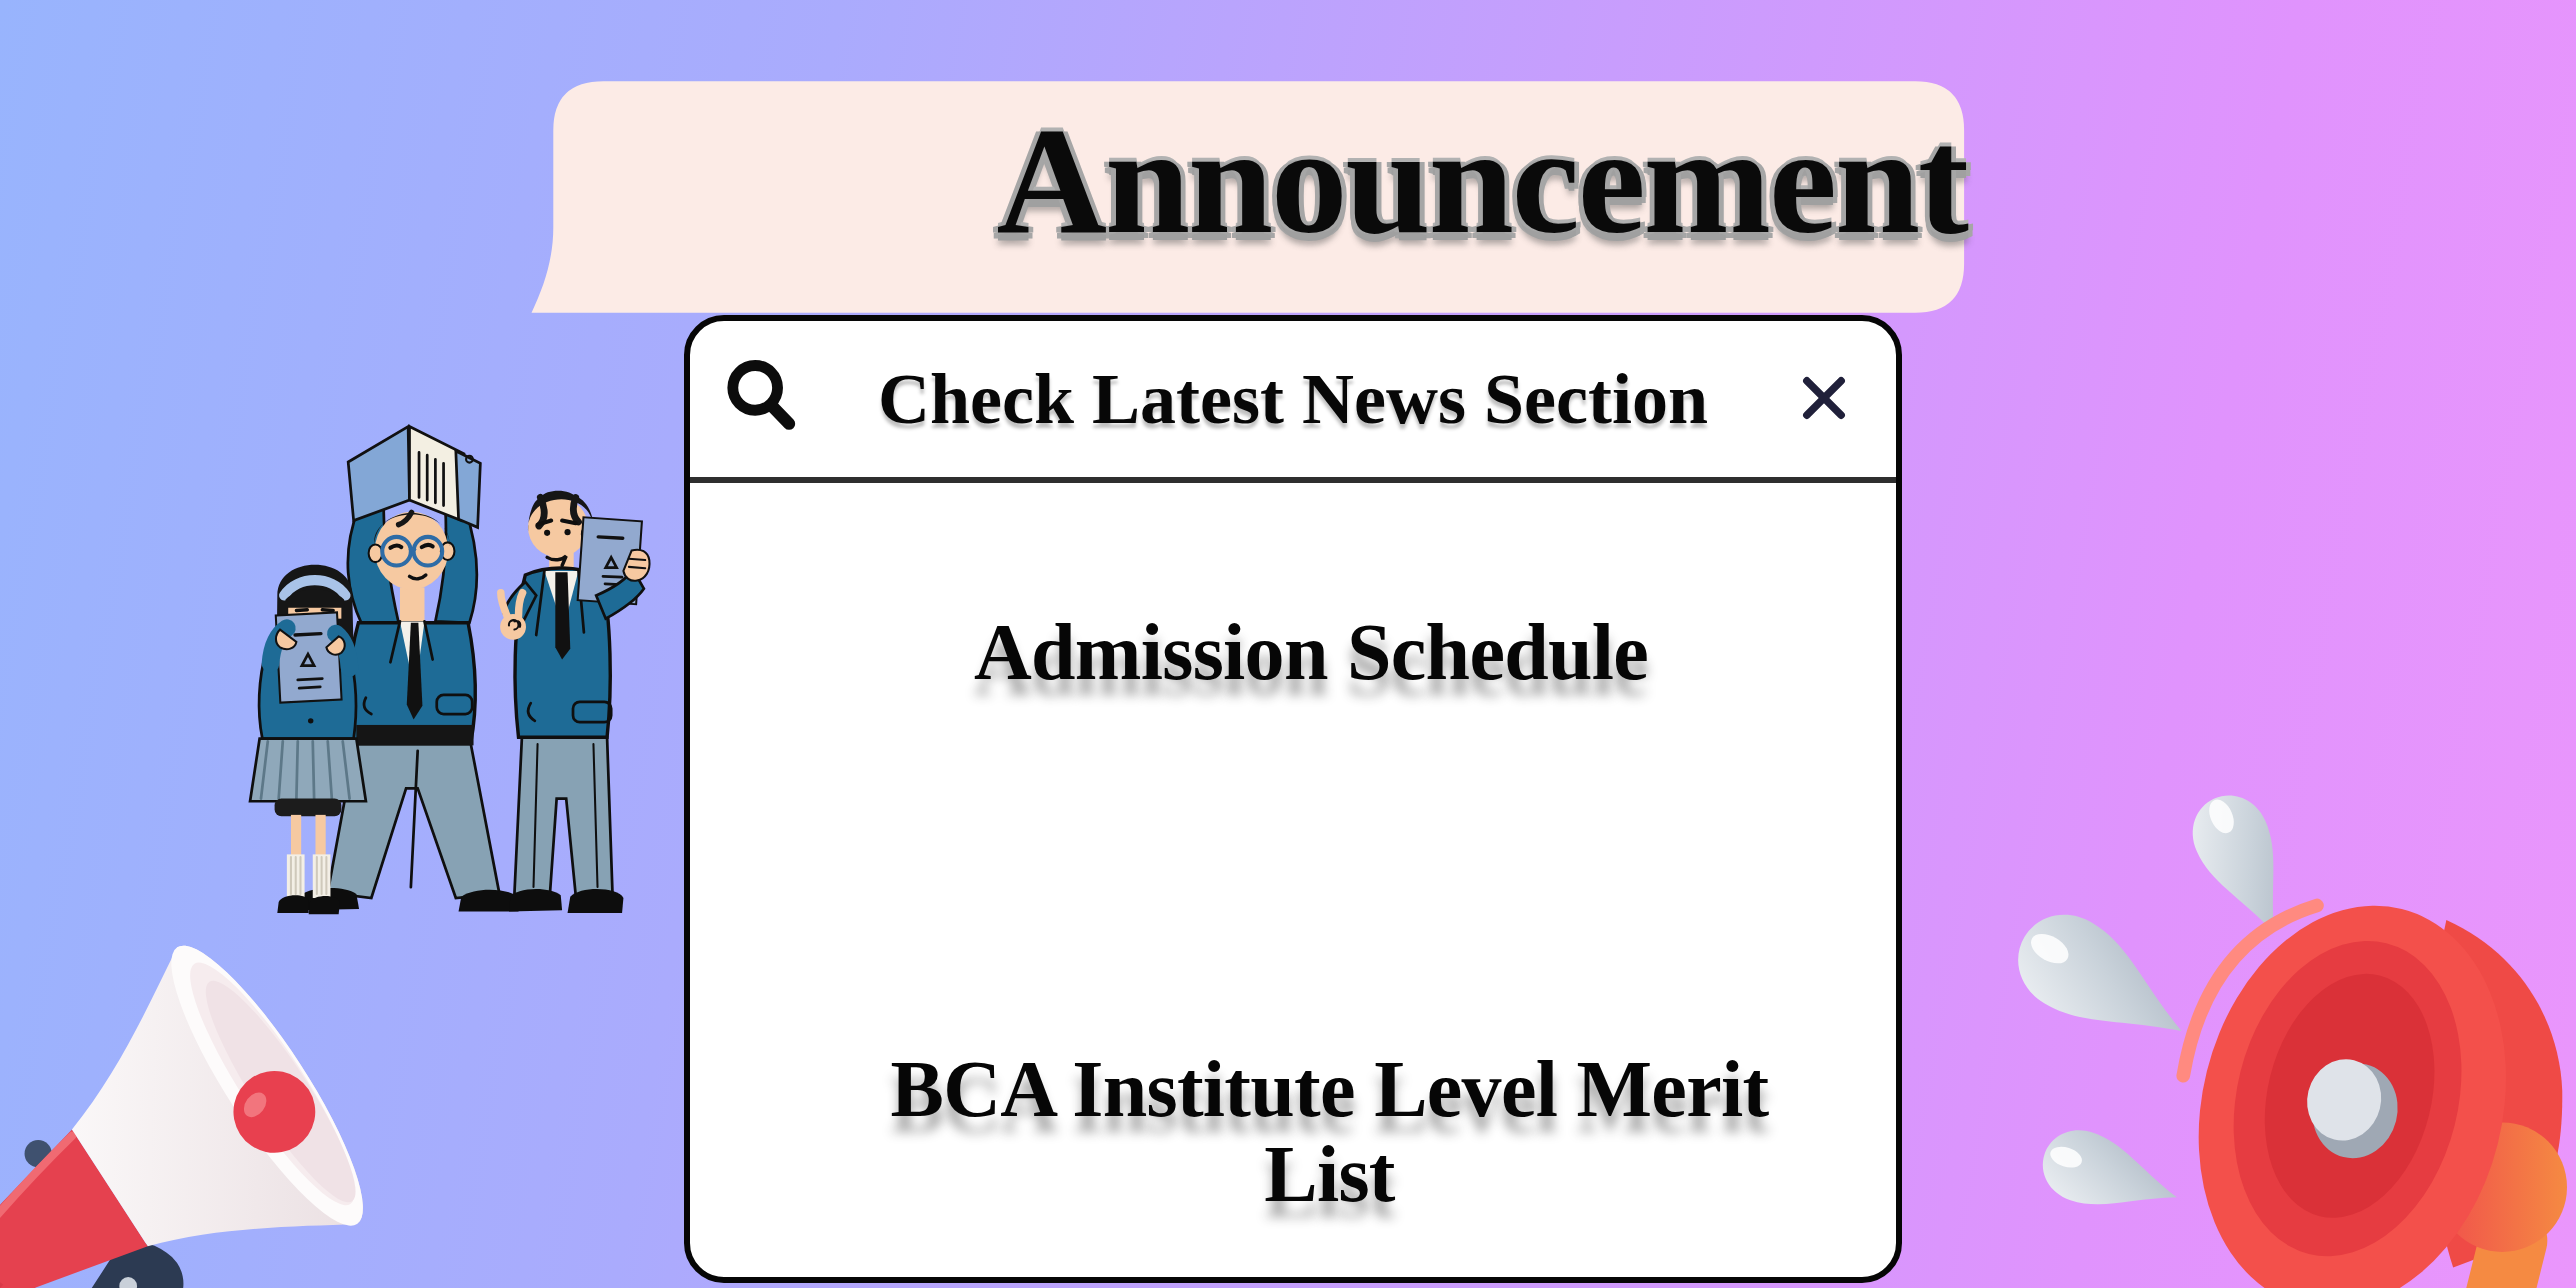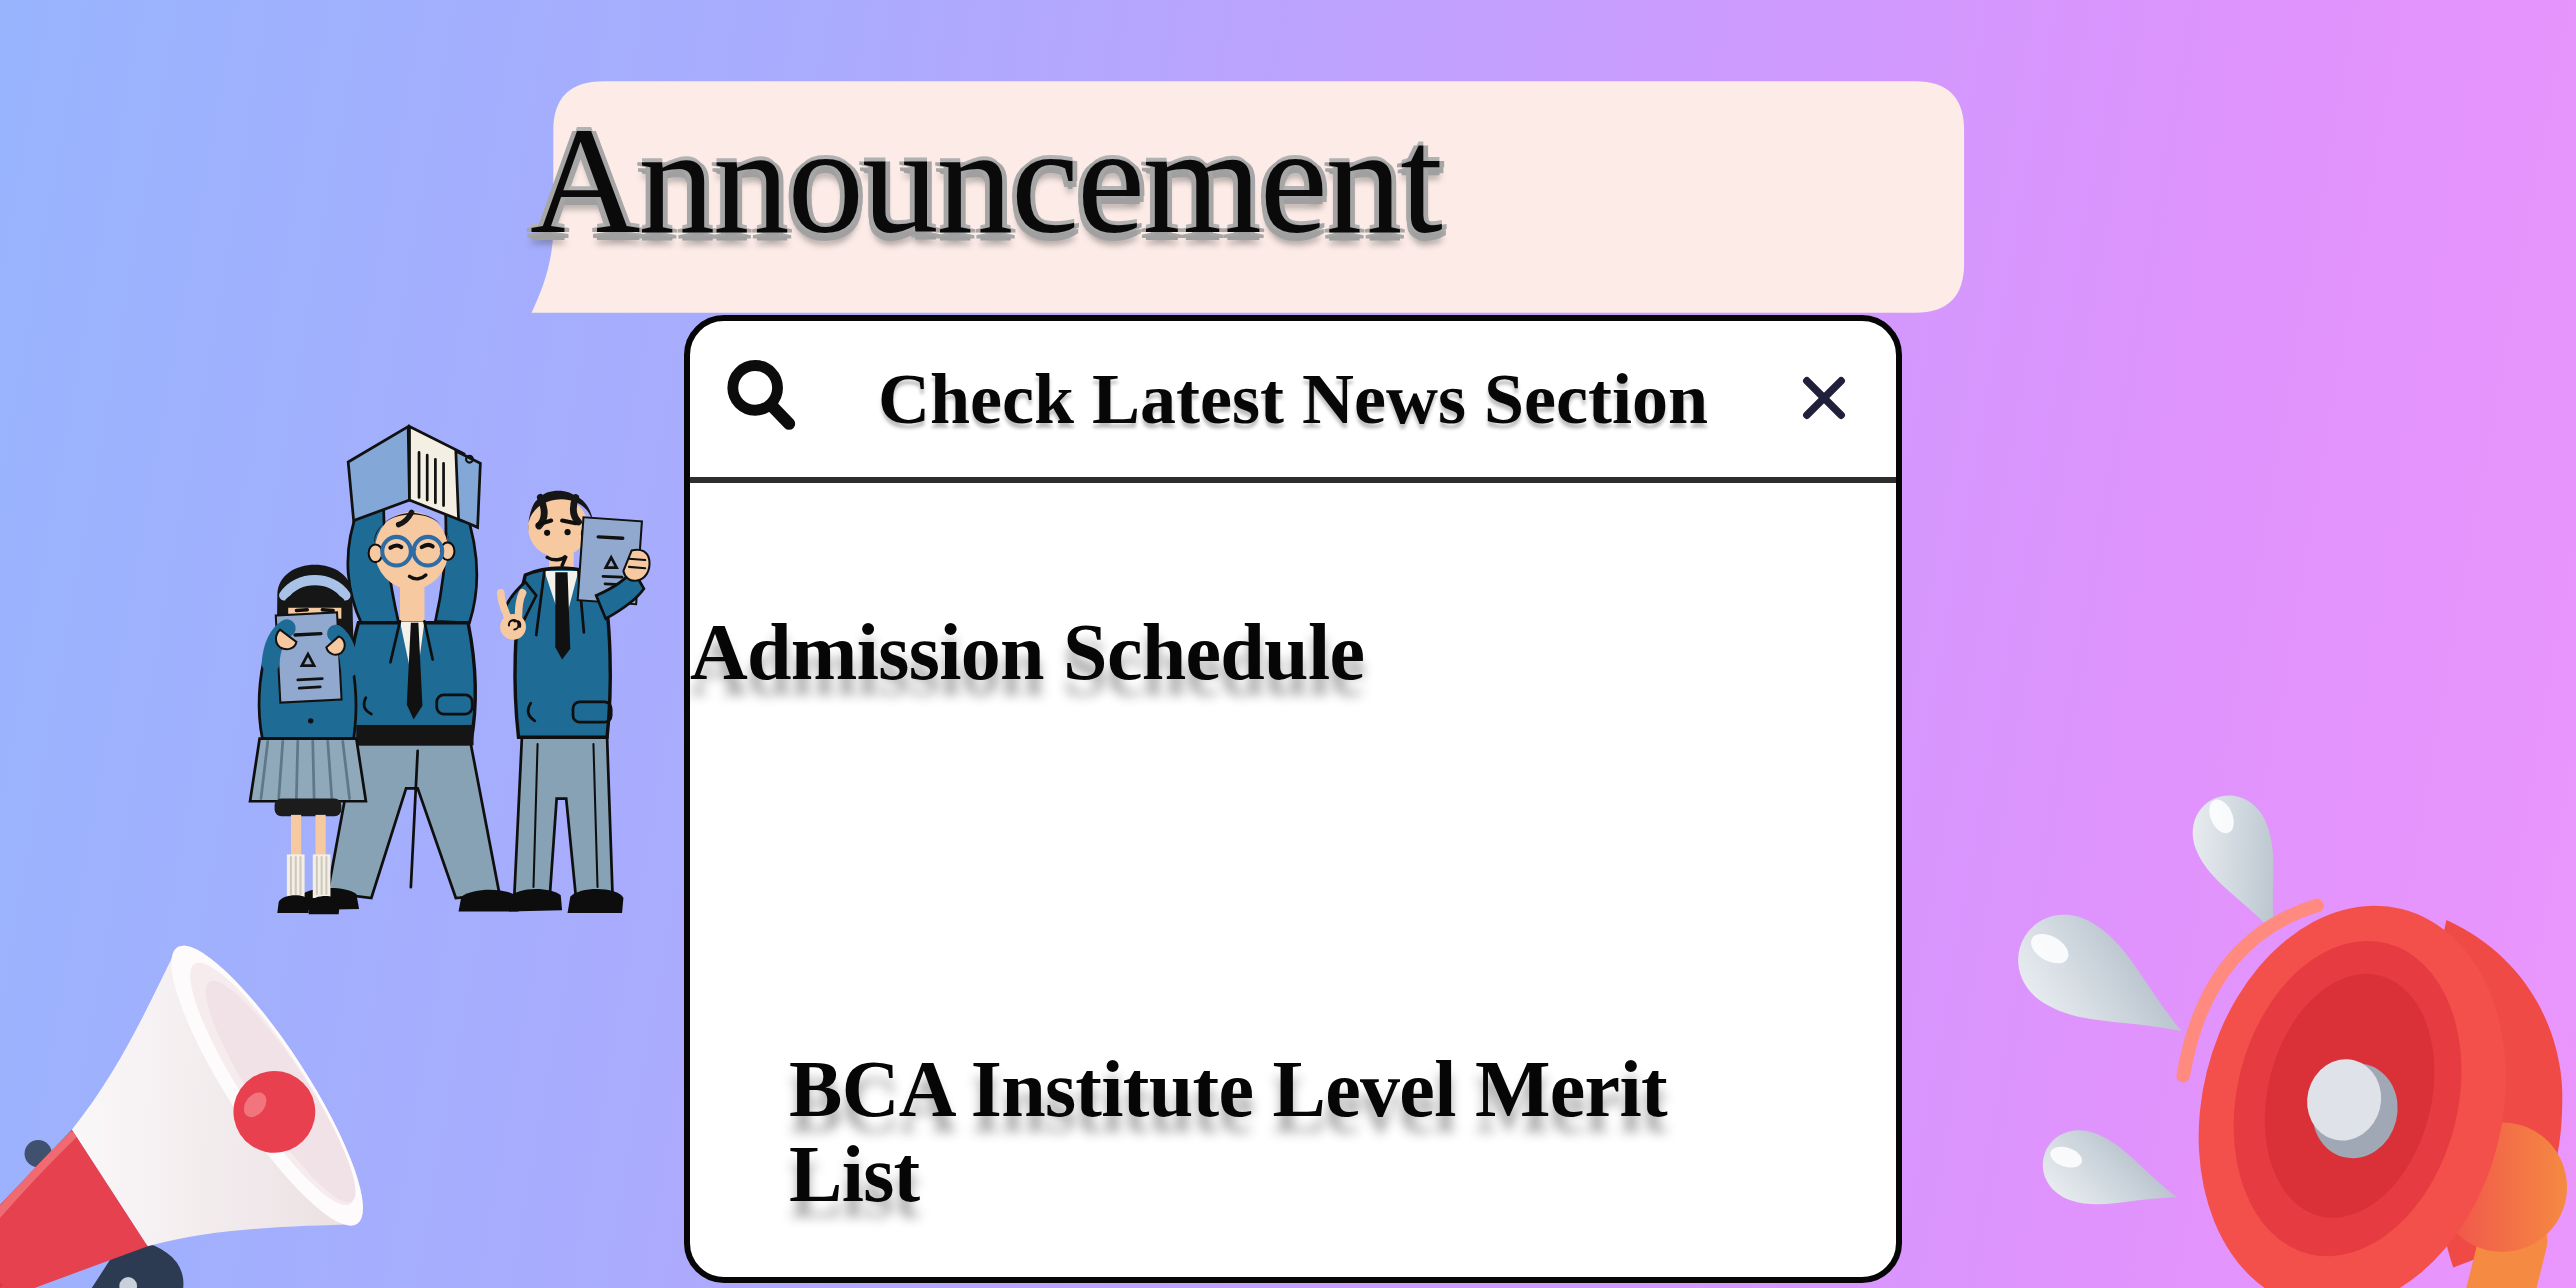--- a/index.html
+++ b/index.html
@@ -4,38 +4,38 @@
 <style>
   html,body{margin:0;padding:0;background:#888;}
   .stage{position:relative;width:2576px;height:1288px;overflow:hidden;
          background:linear-gradient(100deg,#98b4fd 0%,#aaabfd 30%,#c89dfd 58%,#e093fd 82%,#ea96fc 100%);
          font-family:"Liberation Serif","DejaVu Serif",serif;}
   svg{display:block;}
   .abs{position:absolute;}
 
   
   .banner-shape{left:530px;top:80px;width:1437px;height:234px;}
-  .banner-title{left:530px;top:104px;width:1437px;text-align:left;
-    font-size:153px;font-weight:normal;line-height:1;color:#0a0a0a;letter-spacing:-2px;
+  .banner-title{left:530px;top:104px;width:1437px;text-align:right;
+    font-size:153px;font-weight:bold;line-height:1;color:#0a0a0a;letter-spacing:-2px;
     text-shadow:4.8px 0 0 #a6a6a6,-4.8px 0 0 #a6a6a6,0 7.5px 0 #a0a0a0,0 -4.1px 0 #b2b2b2,
                 4.1px 6.1px 0 #a6a6a6,-4.1px 6.1px 0 #a6a6a6,0 12.3px 6.8px rgba(80,80,80,.45);}
 
   
   .card{left:684px;top:315px;width:1218px;height:968px;background:#ffffff;
         border:6.1px solid #060606;border-radius:40px;box-sizing:border-box;}
   .card-header{position:absolute;left:0;top:0;right:0;height:156px;border-bottom:6.1px solid #2e2e2e;}
   .search-btn{position:absolute;left:34px;top:37px;width:80px;height:80px;cursor:pointer;}
   .header-title{position:absolute;left:0;right:0;top:0;height:156px;line-height:156px;
         text-align:center;font-size:72px;font-weight:bold;color:#070707;
         text-shadow:0 4.8px 3.4px rgba(30,30,30,.28);}
   .close-btn{position:absolute;right:48px;top:53px;width:48px;height:48px;cursor:pointer;}
 
-  .news-item{position:absolute;left:0;right:0;text-align:left;font-weight:bold;color:#060606;
+  .news-item{position:absolute;left:0;right:0;text-align:center;font-weight:bold;color:#060606;
         font-size:80px;line-height:89px;letter-spacing:-0.7px;cursor:pointer;
-        text-shadow:0 16.4px 11px rgba(35,35,35,.38);}
+        text-shadow:0 16.4px 11px rgba(35,35,35,.38);padding-left:36px;}
   .item-1{top:287px;}
   .item-2{top:433px;}
   .item-3{top:580px;}
   .item-4{top:726px;left:calc(50% - 504px);right:auto;width:1009px;line-height:85px;}
 
   
   .students{left:239px;top:417px;width:450px;height:528px;}
   .mega-left{left:0px;top:898px;width:450px;height:450px;}
   .mega-right{left:1976px;top:736px;width:600px;height:552px;}
 </style>

